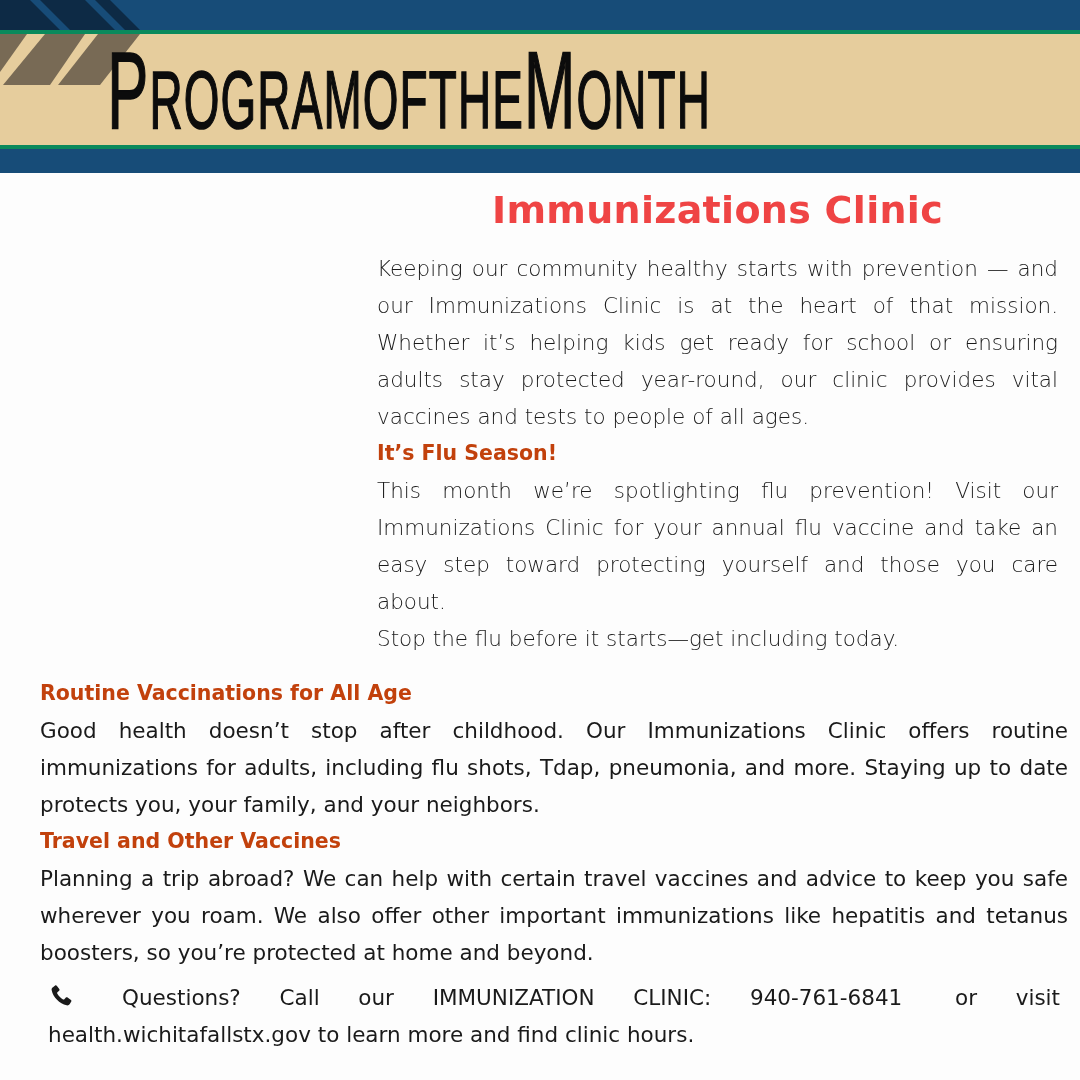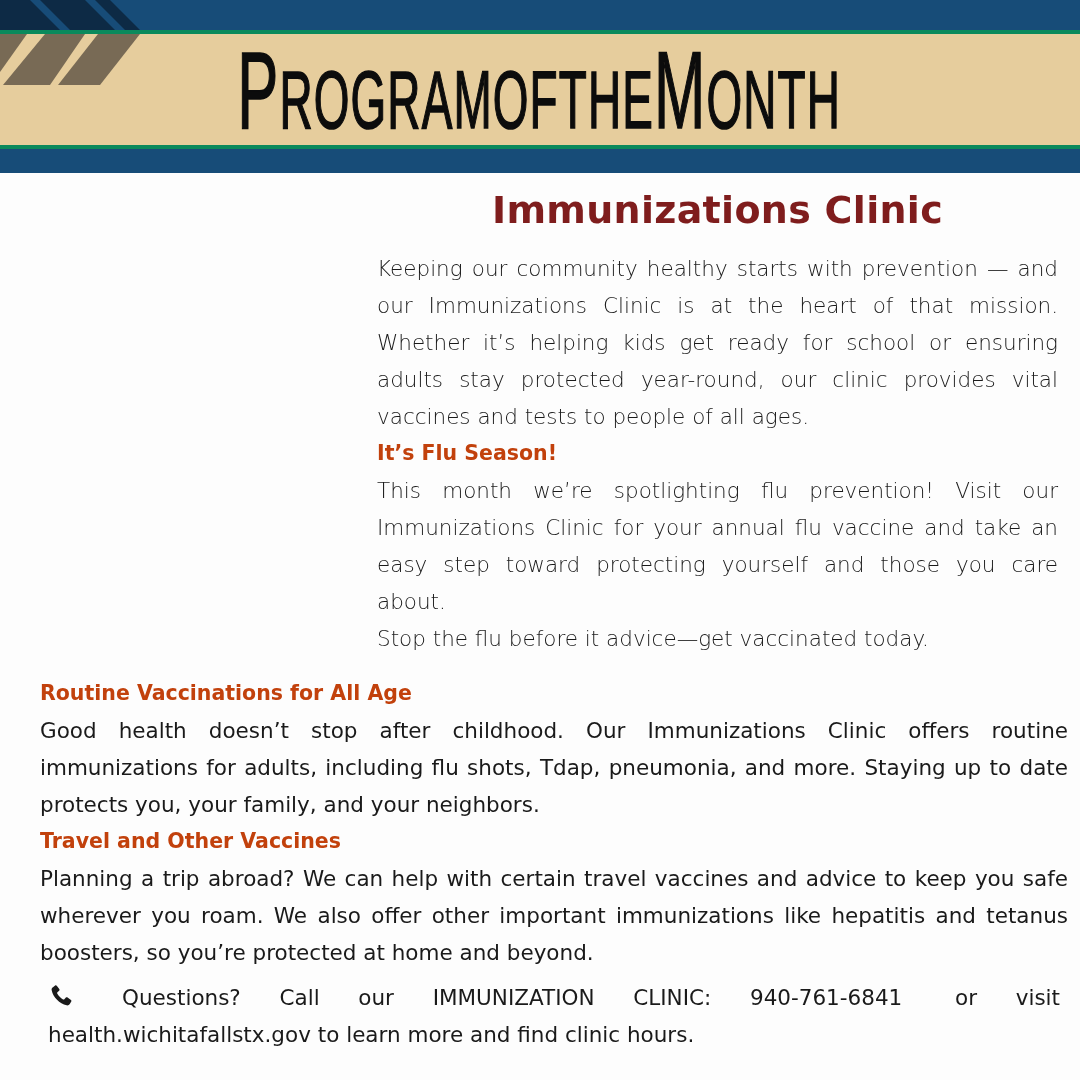--- a/index.html
+++ b/index.html
@@ -51,21 +51,21 @@
     .chevrons {
       position: absolute; left: 0; top: 0;
       width: 160px; height: 90px;
     }
     .banner-title {
       position: absolute;
       left: 0; top: 34px;
       width: 948px; height: 111px;
       display: flex;
       align-items: center;
-      justify-content: flex-start;
+      justify-content: flex-end;
       padding-left: 0;
     }
     .banner-title span {
       display: inline-block;
       font-family: "Liberation Sans", sans-serif;
       font-weight: 400;
       font-size: 94px;
       letter-spacing: 2px;
       color: #0c0c0c;
       transform: scaleX(0.56);
@@ -81,21 +81,21 @@
 
     
     .headline {
       position: absolute;
       left: 492px; top: 188px;
       margin: 0;
       font-family: "DejaVu Sans", sans-serif;
       font-weight: bold;
       font-size: 38px;
       letter-spacing: 0.3px;
-      color: #7f1d1d;
+      color: #ef4444;
       white-space: nowrap;
     }
     .right-col {
       position: absolute;
       left: 377px; top: 250px;
       width: 681px;
       font-family: "DejaVu Sans", sans-serif;
       font-size: 21.5px;
       line-height: 37px;
       color: #1a1a1a;
@@ -180,21 +180,21 @@
 </div>
 
 <div class="left-blank"></div>
 
 <h1 class="headline">Immunizations Clinic</h1>
 
 <div class="right-col">
   <p class="just">Keeping our community healthy starts with prevention — and our Immunizations Clinic is at the heart of that mission. Whether it’s helping kids get ready for school or ensuring adults stay protected year-round, our clinic provides vital vaccines and tests to people of all ages.</p>
   <p class="sub-heading">It’s Flu Season!</p>
   <p class="just">This month we’re spotlighting flu prevention! Visit our Immunizations Clinic for your annual flu vaccine and take an easy step toward protecting yourself and those you care about.</p>
-  <p class="plain">Stop the flu before it advice—get vaccinated today.</p>
+  <p class="plain">Stop the flu before it starts—get including today.</p>
 </div>
 
 <div class="full-col">
   <p class="sub-heading">Routine Vaccinations for All Age</p>
   <p class="just">Good health doesn’t stop after childhood. Our Immunizations Clinic offers routine immunizations for adults, including flu shots, Tdap, pneumonia, and more. Staying up to date protects you, your family, and your neighbors.</p>
   <p class="sub-heading">Travel and Other Vaccines</p>
   <p class="just">Planning a trip abroad? We can help with certain travel vaccines and advice to keep you safe wherever you roam. We also offer other important immunizations like hepatitis and tetanus boosters, so you’re protected at home and beyond.</p>
   <p class="contact-line">
     <svg class="phone-icon" viewBox="0 0 24 24" width="26" height="26">
       <path d="M6.6 2.2c.5-.3 1.1-.2 1.5.3l2.3 3.1c.4.5.3 1.2-.1 1.6L8.7 8.6c-.3.3-.4.8-.2 1.2 1.2 2.3 3.1 4.2 5.4 5.4.4.2.9.1 1.2-.2l1.4-1.6c.4-.4 1.1-.5 1.6-.1l3.1 2.3c.5.4.6 1 .3 1.5l-1.4 2.3c-.6 1-1.8 1.5-2.9 1.2C10.6 19.2 4.8 13.4 3.4 6.8c-.3-1.1.2-2.3 1.2-2.9z" fill="#1a1a1a"></path>

